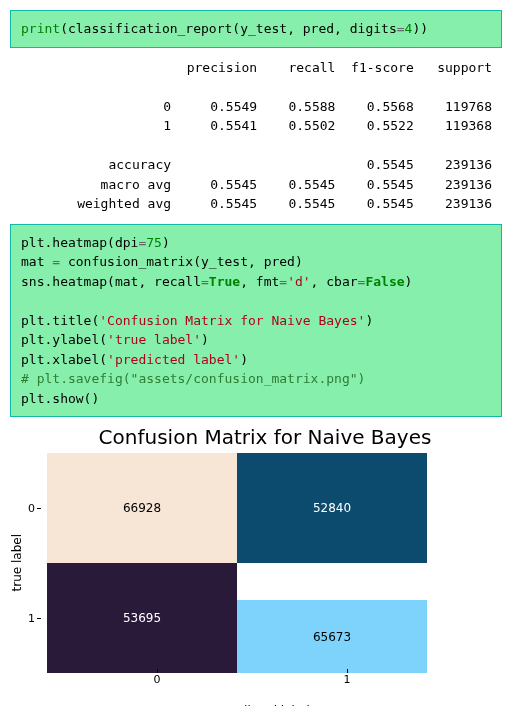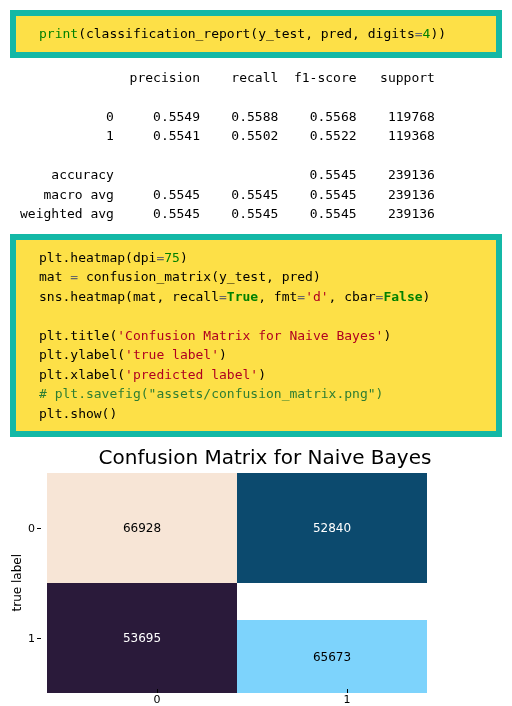--- a/index.html
+++ b/index.html
@@ -5,32 +5,33 @@
   body {
     margin: 0;
     padding: 10px;
     font-family: "DejaVu Sans Mono", Consolas, monospace;
     font-size: 13px;
     width: 512px;
     box-sizing: border-box;
     background: #fff;
   }
   .code-cell {
-    background: #fde047;
-    padding: 8px 23px;
+    background: #86efac;
+    padding: 8px 10px;
     margin-bottom: 6px;
-    border: 6px solid #14b8a6;
+    border: 1px solid #14b8a6;
     box-sizing: border-box;
     white-space: pre;
     line-height: 1.5;
   }
   .out-text {
     white-space: pre;
     line-height: 1.5;
     padding: 4px 10px 10px 10px;
+    text-align: right;
   }
   .kw-builtin { color: #008000; }
   .kw-num { color: #008000; }
   .kw-op { color: #666; }
   .kw-false { color: #008000; font-weight: bold; }
   .kw-true { color: #008000; font-weight: bold; }
   .kw-str { color: #b00020; }
   .kw-comment { color: #2e7d32; }
   .chart-wrap {
     width: 460px;

